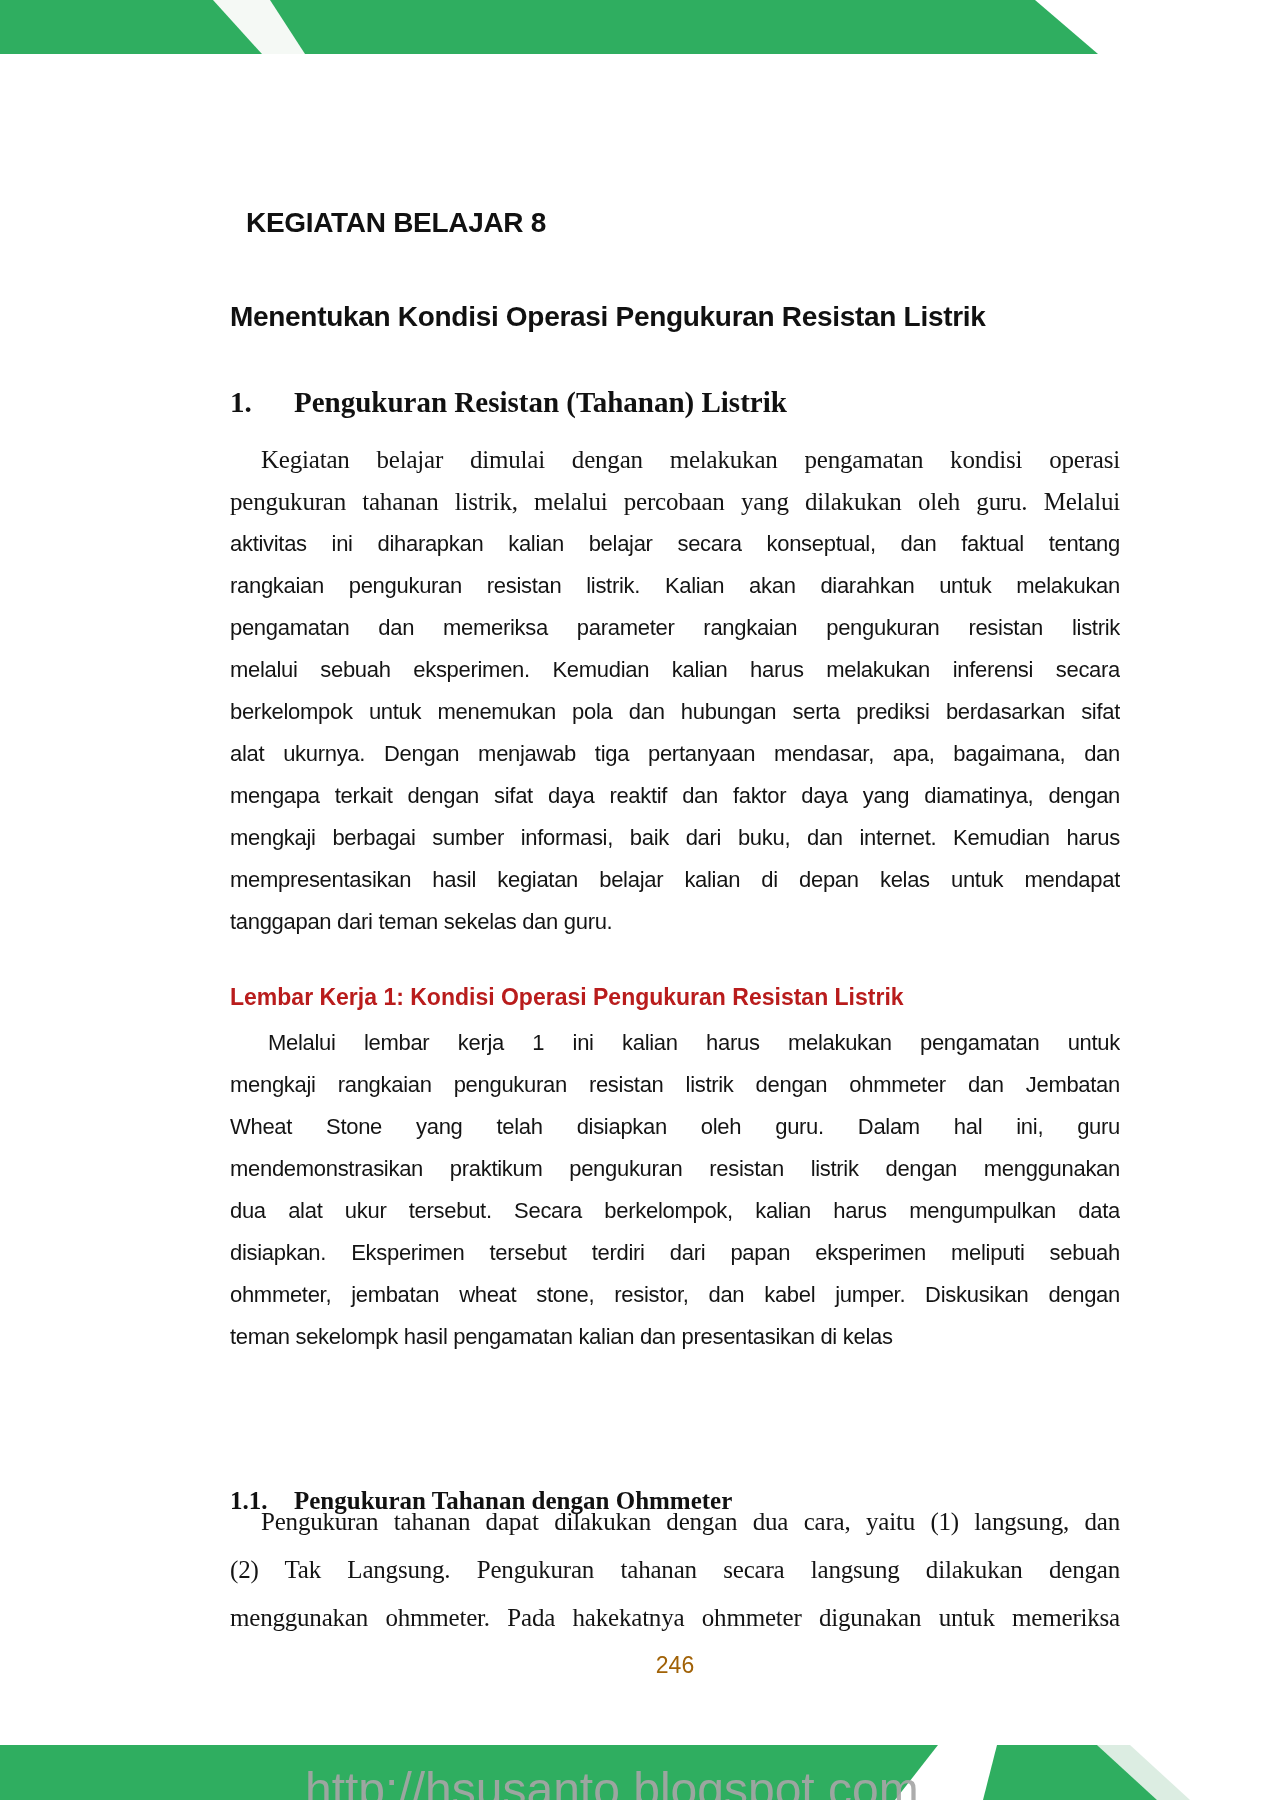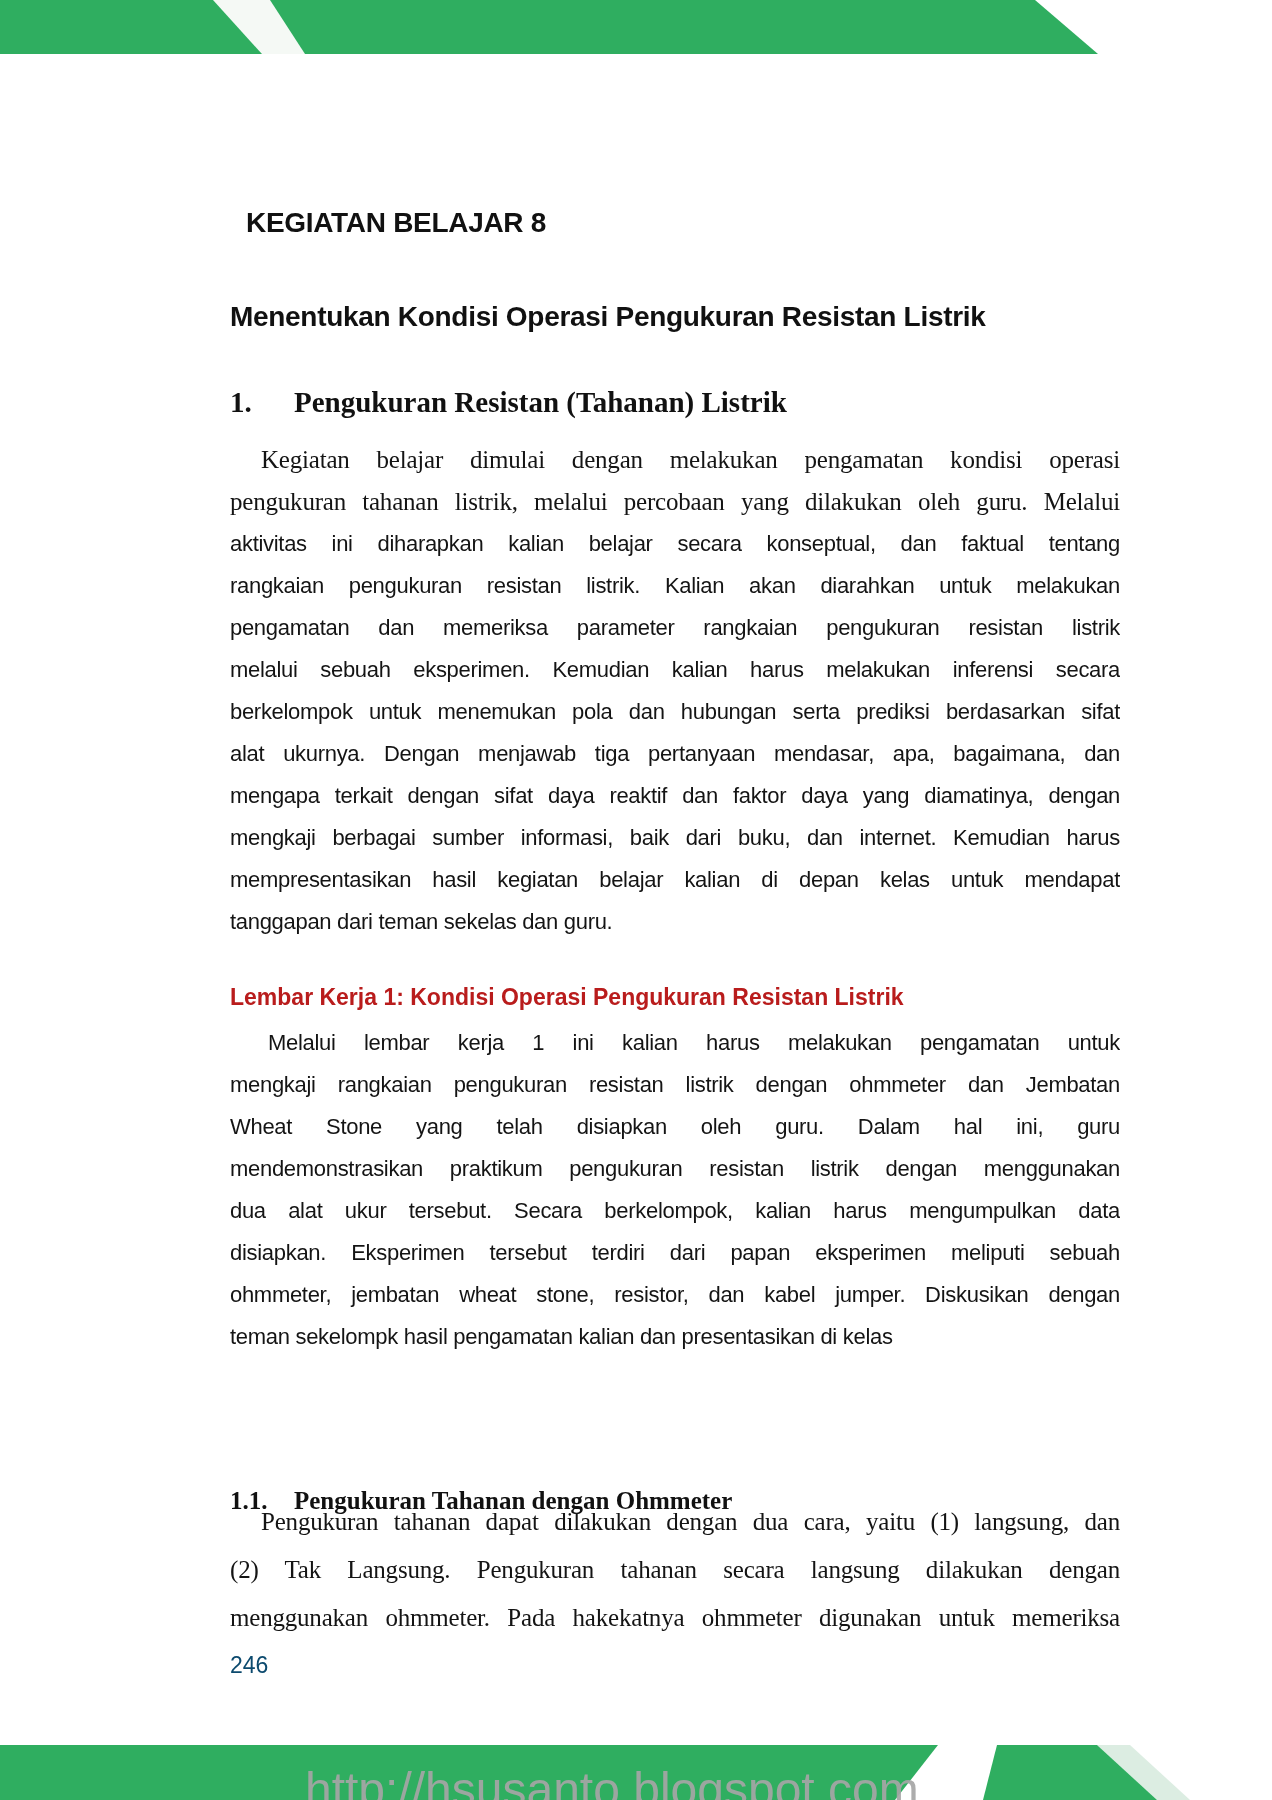--- a/index.html
+++ b/index.html
@@ -55,22 +55,22 @@
   .last-left .line.last { text-align-last:left; }
   .indent .line.first { text-indent:31px; }
   .indent-lg .line.first { text-indent:38px; }
 
   #para1-serif { top:439px; }
   #para1-sans  { top:523px; }
   #para2       { top:1022px; }
   #para3       { top:1498px; }
 
   #page-number {
-    left:230px; top:1652px; width:890px; text-align:left;
-    font-family:"Liberation Sans", sans-serif; font-size:23px; color:#0c4a6e;
+    left:230px; top:1652px; width:890px; text-align:center;
+    font-family:"Liberation Sans", sans-serif; font-size:23px; color:#a16207;
   }
   #watermark {
     left:305px; top:1762px; white-space:nowrap;
     font-family:"Liberation Sans", sans-serif; font-size:48px;
     color:#a6a6a6; opacity:0.92; z-index:5;
   }
 </style>
 </head>
 <body>
 

